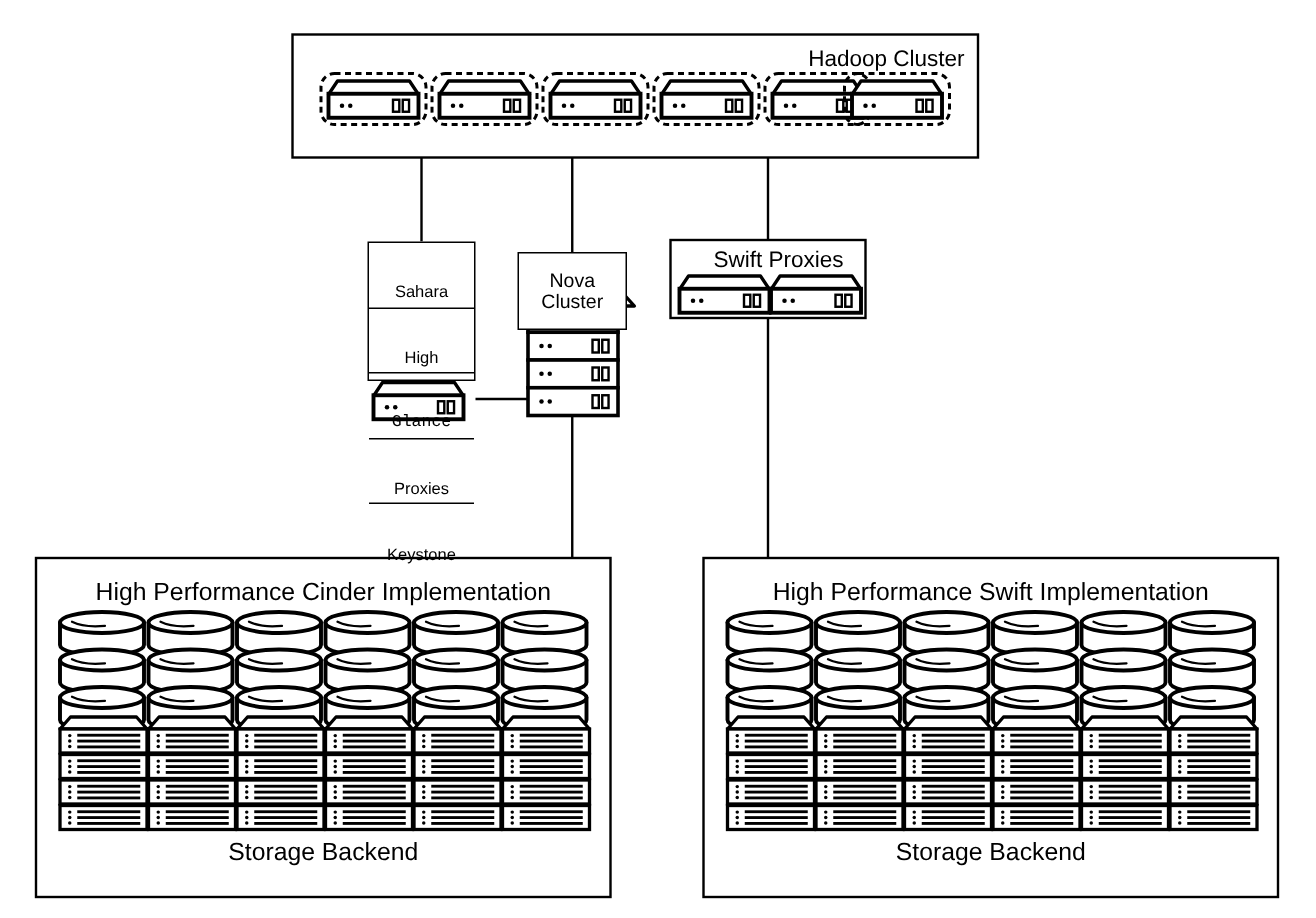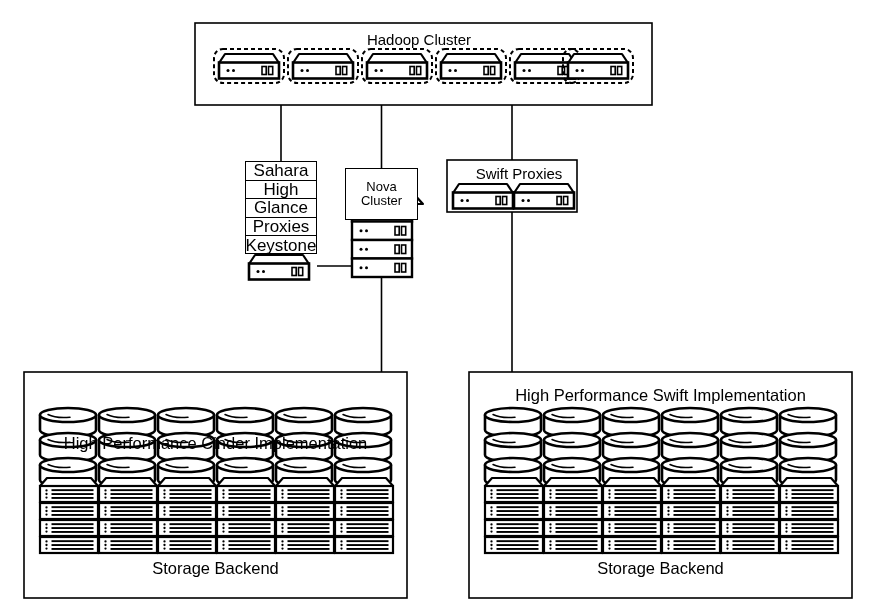--- a/index.html
+++ b/index.html
@@ -10,22 +10,22 @@
   }
   #canvas{position:absolute;left:0;top:0;width:877px;height:612px;}
   .lbl{
     position:absolute;text-align:center;color:#000;
     white-space:nowrap;pointer-events:none;
   }
   .box{position:absolute;border:1.6px solid #000;background:#fff;box-sizing:border-box;}
   .tbl{position:absolute;border:1.4px solid #000;box-sizing:border-box;background:#fff;}
   .tbl .row{
     border-bottom:1.4px solid #000;box-sizing:border-box;
-    text-align:right;font-size:17px;line-height:1;
-    display:flex;align-items:center;justify-content:center;
+    text-align:right;font-size:11px;line-height:1;
+    display:flex;align-items:center;justify-content:center;margin-top:25px;
   }
   .tbl .row:last-child{border-bottom:none;}
   .title-lg{font-size:16.5px;}
   .title-md{font-size:15px;}
   .title-sm{font-size:13px;}
   svg{display:block;overflow:visible;}
 </style>
 </head>
 <body>
 
@@ -292,36 +292,36 @@
           <use href="#rack-top" x="780" y="478"></use>
           <use href="#rack-unit" x="780" y="486"></use>
           <use href="#rack-unit" x="780" y="503"></use>
           <use href="#rack-unit" x="780" y="520"></use>
           <use href="#rack-unit" x="780" y="537"></use>
         </g>
     </g>
   </g>
 </svg>
 
-<div class="lbl title-md" style="left:195px;top:31px;width:448px;">Hadoop Cluster</div>
+<div class="lbl title-md" style="left:195px;top:31px;width:448px;text-align:right;">Hadoop Cluster</div>
 
 <div class="tbl" id="services-table" style="left:245px;top:161px;width:72px;height:93px;">
   <div class="row" style="height:18.6px;">Sahara</div>
   <div class="row" style="height:18.6px;">High</div>
-  <div class="row" style="height:18.6px;">Glance</div>
+  <div class="row" style="height:18.6px;font-family:Liberation Mono, monospace;">Glance</div>
   <div class="row" style="height:18.6px;">Proxies</div>
   <div class="row" style="height:18.6px;">Keystone</div>
 </div>
 
 <div class="box" style="left:345px;top:168px;width:73px;height:52px;display:flex;flex-direction:column;align-items:center;justify-content:center;line-height:1.08;">
   <span class="title-sm">Nova</span>
   <span class="title-sm">Cluster</span>
 </div>
 
 <div class="lbl title-md" style="left:447px;top:165px;width:144px;">Swift Proxies</div>
 
-<div class="lbl title-lg" style="left:24px;top:386px;width:383px;margin-top:48px;">High Performance Cinder Implementation</div>
+<div class="lbl title-lg" style="left:24px;top:386px;width:383px;">High Performance Cinder Implementation</div>
 
 <div class="lbl title-lg" style="left:24px;top:559px;width:383px;">Storage Backend</div>
 
 <div class="lbl title-lg" style="left:469px;top:386px;width:383px;">High Performance Swift Implementation</div>
 
 <div class="lbl title-lg" style="left:469px;top:559px;width:383px;">Storage Backend</div>
 
 </body></html>

